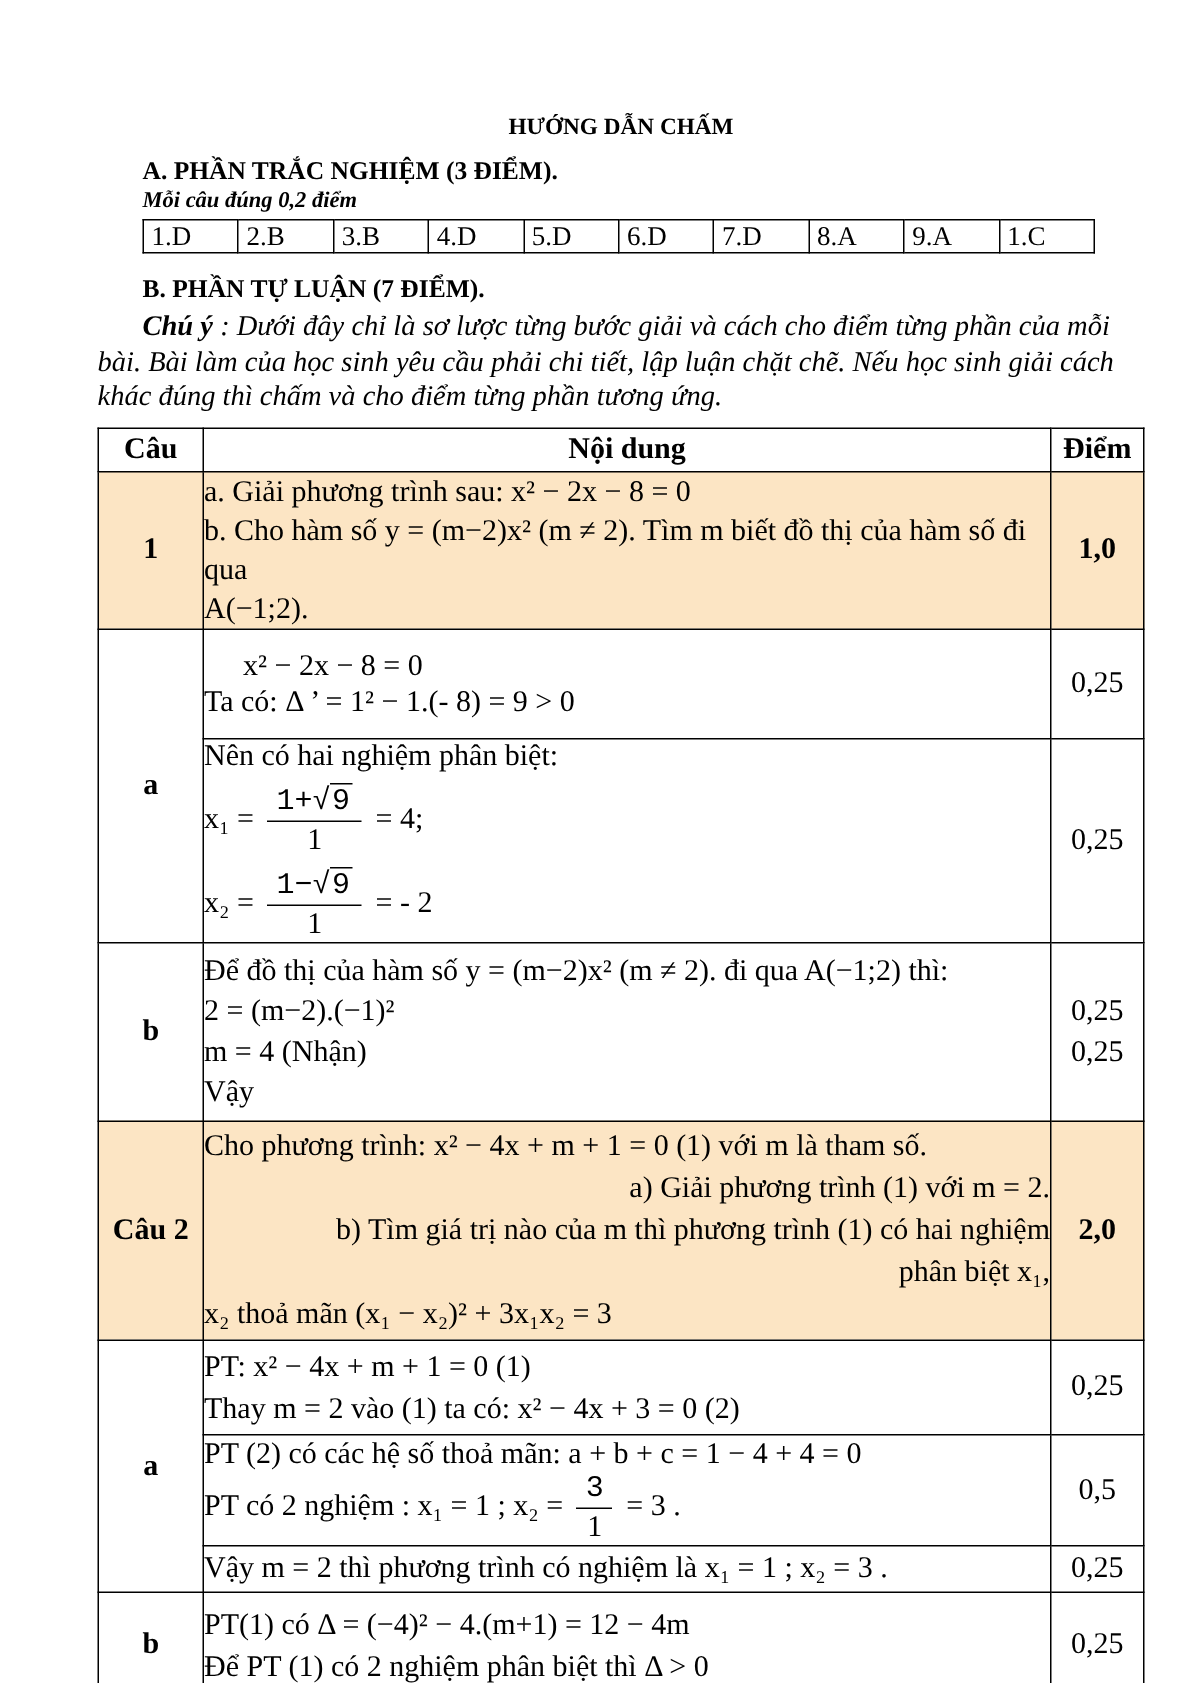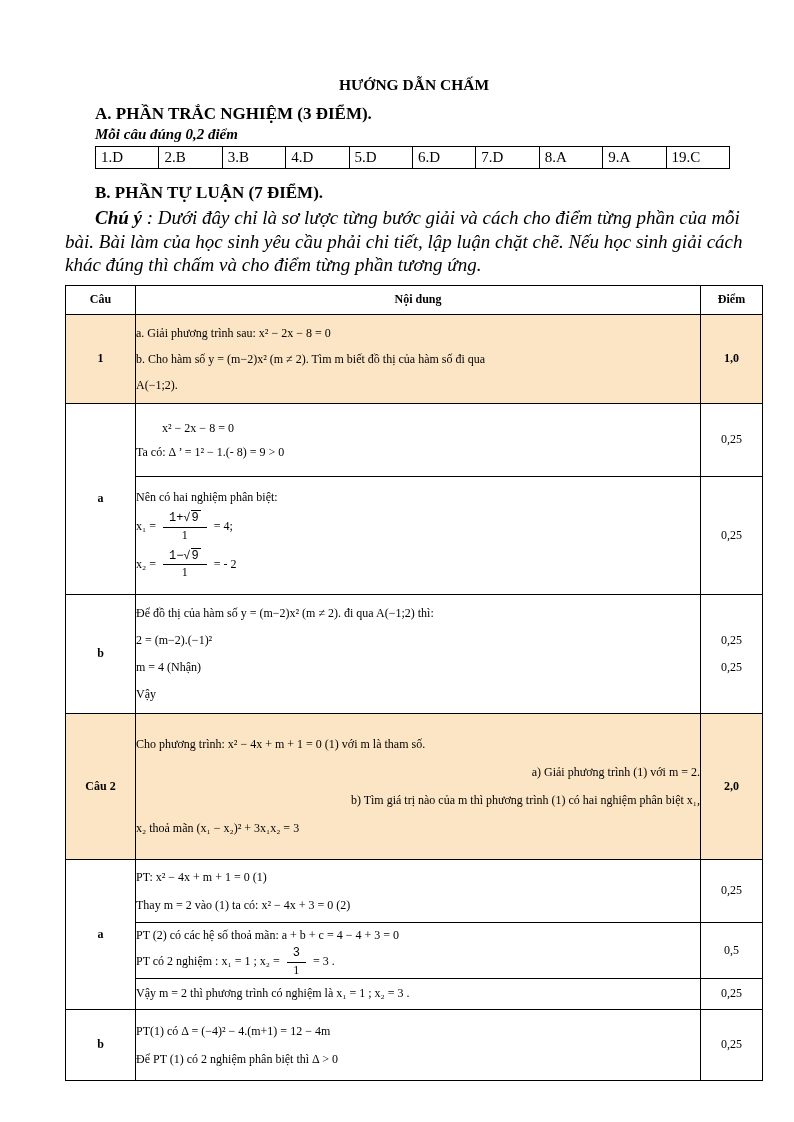--- a/index.html
+++ b/index.html
@@ -6,29 +6,29 @@
   .page{
     width:794px;height:1122px;background:#fff;color:#000;
     font-family:"Liberation Serif","DejaVu Serif",serif;font-size:15px;
     box-sizing:border-box;padding:76px 31px 0 65px;overflow:hidden;position:relative;
   }
   .title{text-align:center;font-weight:bold;font-size:15.5px;margin:0 0 10px 0;}
   .heading{font-weight:bold;font-size:17px;margin:0 0 0 30px;}
   .subnote{font-weight:bold;font-style:italic;margin:2px 0 3px 30px;font-size:15px;}
   table{border-collapse:collapse;}
   .ans-table{margin-left:30px;table-layout:fixed;width:635px;}
-  .ans-table td{border:1px solid #000;height:21px;padding:0 0 0 5px;font-size:15px;}
+  .ans-table td{border:1px solid #000;height:21px;padding:0 0 0 5px;font-size:18px;}
   .heading-b{margin-top:14px;}
   .para{margin:3px 0 8px 0;width:694px;font-style:italic;line-height:1.24;text-indent:30px;font-size:19px;}
   .para .lbl{font-weight:bold;}
   .main-table{table-layout:fixed;width:697px;margin-top:6px;}
   .main-table col.c-cau{width:70px;}
   .main-table col.c-nd{width:565px;}
   .main-table col.c-diem{width:62px;}
-  .main-table td,.main-table th{border:1px solid #000;vertical-align:middle;padding:0;font-size:12px;}
+  .main-table td,.main-table th{border:1px solid #000;vertical-align:middle;padding:0;font-size:20px;}
   .main-table th{font-weight:bold;text-align:center;height:28px;}
   .label-cell{text-align:center;font-weight:bold;}
   .point-cell{text-align:center;}
   .point-bold{font-weight:bold;}
   .hl{background:var(--highlight,#FCE5C4);}
   .content{padding:4px 6px 4px 7px;}
   .lh26{line-height:26px;} .lh27{line-height:27px;} .lh28{line-height:28px;} .lh24{line-height:24px;}
   .pad33{padding-left:33px;}
   .ml26{margin-left:26px;display:inline-block;}
   .ml52{margin-left:52px;text-align:right;}
@@ -58,21 +58,21 @@
         <tr>
       <td>1.D</td>
       <td>2.B</td>
       <td>3.B</td>
       <td>4.D</td>
       <td>5.D</td>
       <td>6.D</td>
       <td>7.D</td>
       <td>8.A</td>
       <td>9.A</td>
-      <td>19.C</td>
+      <td>1.C</td>
     </tr>
   </tbody>
     </table>
 
   <div class="heading heading-b">B. PHẦN TỰ LUẬN (7 ĐIỂM).</div>
   <p class="para"><span class="lbl">Chú ý</span><span> : Dưới đây chỉ là sơ lược từng bước giải và cách cho điểm từng phần của mỗi bài. Bài làm của học sinh yêu cầu phải chi tiết, lập luận chặt chẽ. Nếu học sinh giải cách khác đúng thì chấm và cho điểm từng phần tương ứng.</span></p>
 
   <table class="main-table">
     <colgroup>
         <col class="c-cau">
@@ -148,21 +148,21 @@
       <td class="label-cell" rowspan="3">a</td>
       <td class="content lh28">
         <div>PT:  x² − 4x + m + 1 = 0  (1)</div>
         <div>Thay  m = 2  vào (1) ta có:  x² − 4x + 3 = 0   (2)</div>
       </td>
       <td class="point-cell">0,25</td>
     </tr>
 
     <tr class="rc2a2">
       <td class="content lh24">
-        <div>PT (2) có các hệ số thoả mãn:  a + b + c = 4 − 4 + 3 = 0</div>
+        <div>PT (2) có các hệ số thoả mãn:  a + b + c = 1 − 4 + 4 = 0</div>
         <div>
           <span>PT có 2 nghiệm :  x₁ = 1 ;  x₂ = </span><span class="frac"><span class="num">3</span><span class="den">1</span></span><span> = 3 .</span>
         </div>
       </td>
       <td class="point-cell">0,5</td>
     </tr>
 
     <tr class="rc2a3">
       <td class="content">
         <div>Vậy  m = 2  thì phương trình có nghiệm là  x₁ = 1 ;  x₂ = 3 .</div>

